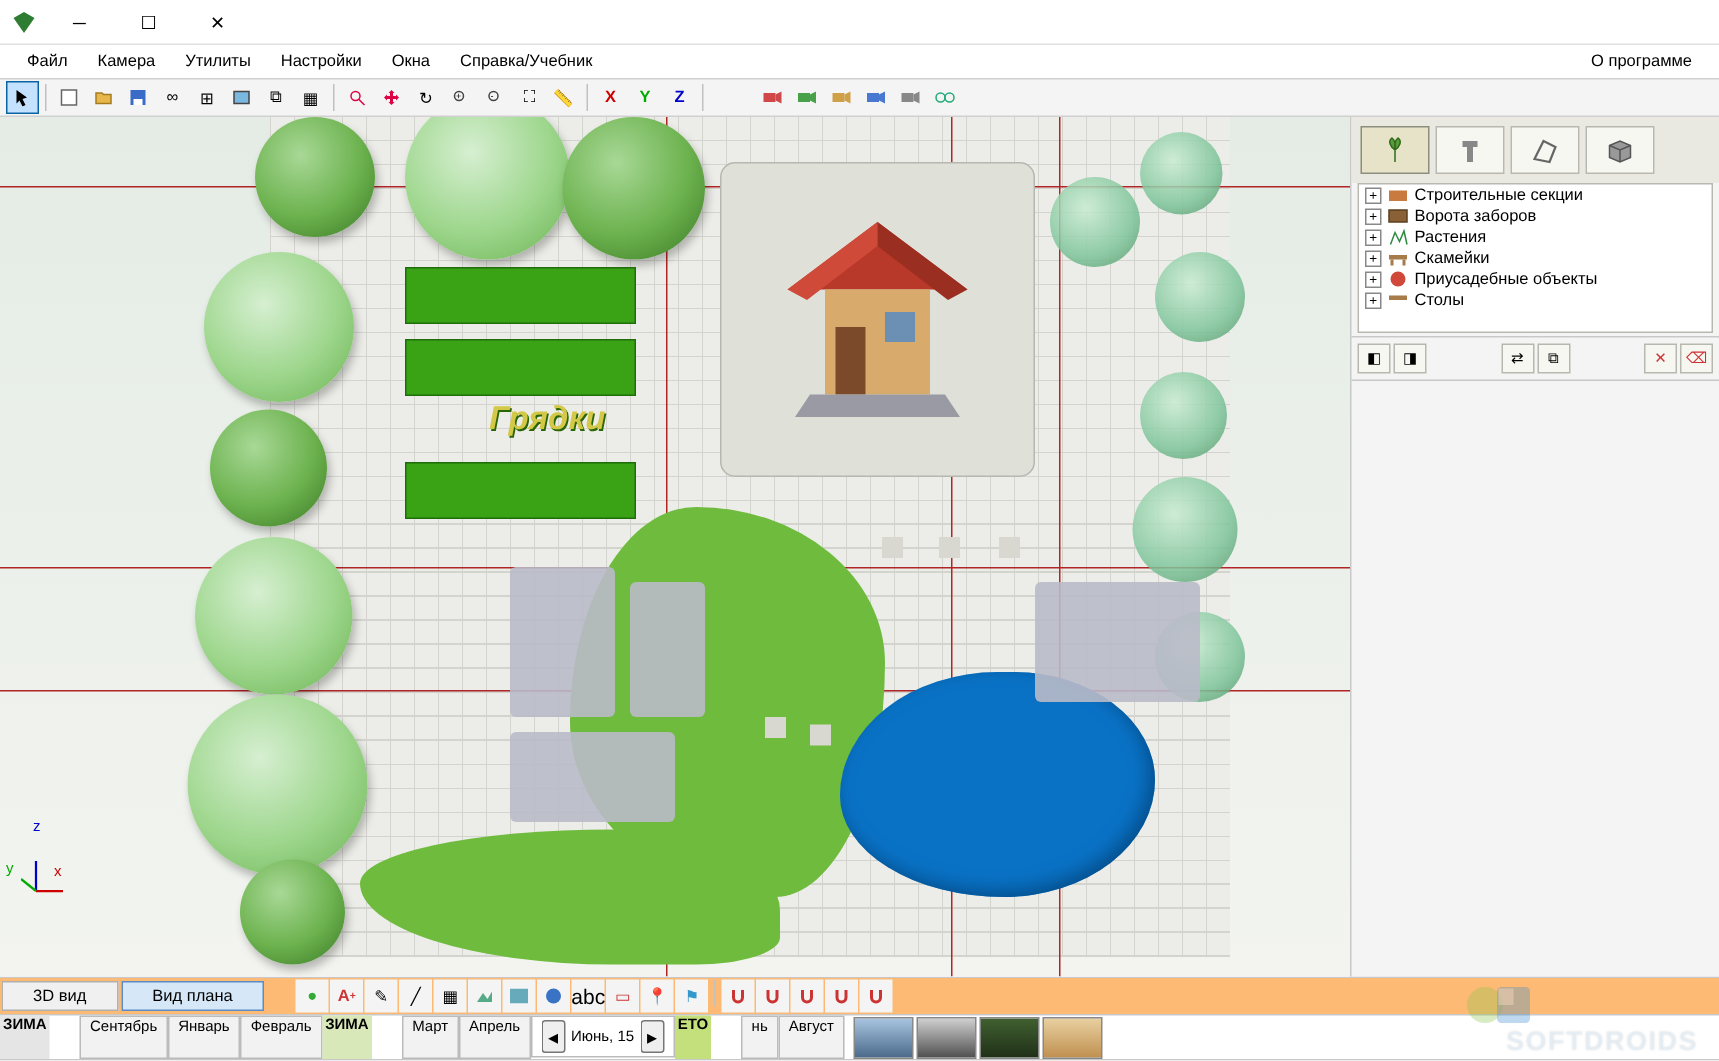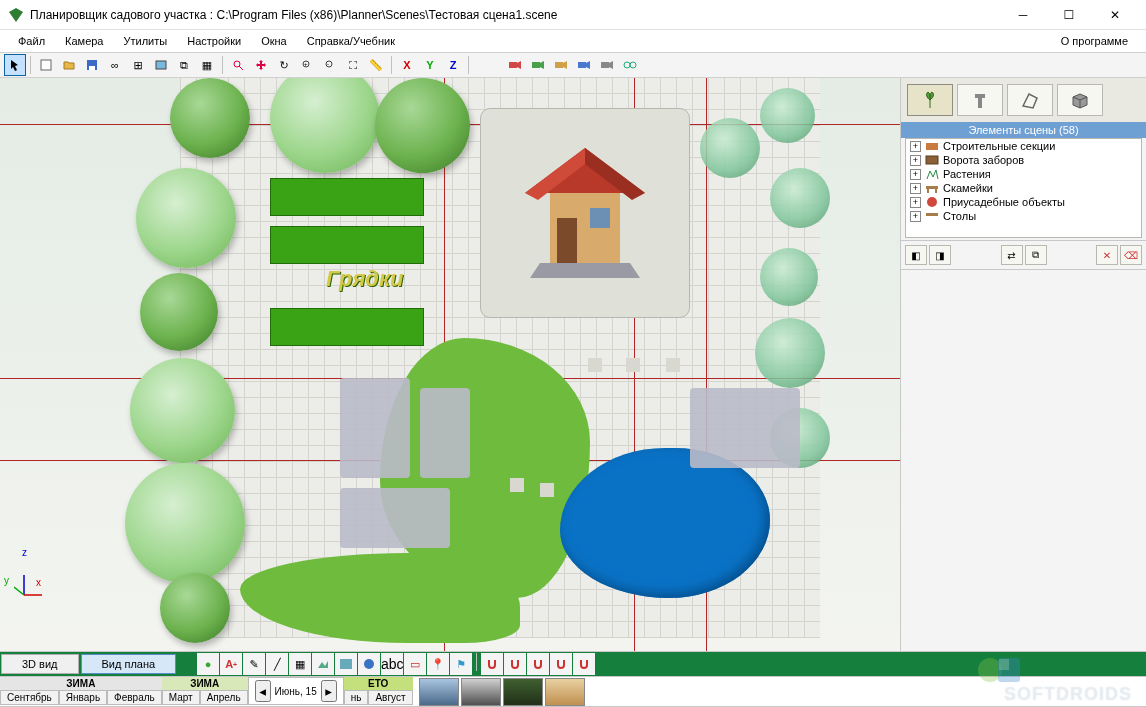--- a/index.html
+++ b/index.html
@@ -50,26 +50,26 @@
 .rp-tab.act { background: #e6e3c9; border-color: #8e8e7e; }
 .rp-header { background: #6ea0d4; color: #fff; font-size: 11px; text-align: center; padding: 2px 0; }
 .tree-list { background: #fff; border: 1px solid #b8b8b0; margin: 0 4px; height: 100px; overflow-y: scroll; font-size: 11px; }
 .tree-item { display: flex; align-items: center; gap: 4px; padding: 1px 4px; white-space: nowrap; }
 .tree-exp { width: 11px; height: 11px; border: 1px solid #888; display: flex; align-items: center; justify-content: center; font-size: 9px; line-height: 1; background: #fff; }
 .tree-ic { width: 14px; height: 12px; }
 .rp-tools { display: flex; padding: 4px; gap: 2px; border-top: 1px solid #c8c8c8; border-bottom: 1px solid #c8c8c8; margin-top: 2px; }
 .rp-tools .grow { flex: 1; }
 .rp-smallbtn { width: 22px; height: 20px; border: 1px solid #b8b8b0; background: #f7f7f2; cursor: pointer; display: flex; align-items: center; justify-content: center; font-size: 10px; }
 .bottom-panel { border-top: 1px solid #c8c8c8; }
-.view-row { display: flex; align-items: center; height: 24px; background: #15803d; }
+.view-row { display: flex; align-items: center; height: 24px; background: #fdba74; }
 .view-btn { padding: 2px 20px; font-size: 11px; border: 1px solid #b0b0b0; background: #f0f0f0; cursor: pointer; margin: 1px; height: 20px; display: flex; align-items: center; }
 .view-btn.act { background: #d6e7f7; border-color: #5a8cc8; }
 .view-tools { display: flex; gap: 1px; margin-left: 20px; }
 .season-row { display: flex; height: 30px; font-size: 10px; border-top: 1px solid #c8c8c8; }
-.season-block { display: flex; flex-direction: column; }
+.season-block { display: flex; flex-direction: row; gap: 20px; }
 .season-hdr { text-align: center; font-weight: bold; padding: 1px 2px; font-size: 10px; }
 .season-months { display: flex; }
 .season-m { padding: 1px 6px; border: 1px solid #bbb; background: #f2f2f2; font-size: 10px; }
 .s-winter .season-hdr { background: #e5e5e5; }
 .s-spring .season-hdr { background: #d9e8b8; }
 .s-summer .season-hdr { background: #c4e07c; }
 .s-autumn .season-hdr { background: #e5c880; }
 .date-sel { display: flex; align-items: center; gap: 4px; padding: 0 6px; background: #fff; border: 1px solid #bbb; height: 28px; }
 .date-sel button { width: 16px; height: 22px; }
 .thumb { width: 40px; height: 28px; border: 1px solid #888; background: #aaa; }
@@ -77,21 +77,20 @@
 .watermark { position: absolute; right: 14px; bottom: 2px; font-size: 18px; font-weight: 700; letter-spacing: 1px; color: rgba(210,230,245,.35); text-shadow: 0 0 2px rgba(0,0,0,.08); pointer-events: none; }
 .wm-logo { position: absolute; right: 124px; bottom: 14px; width: 46px; height: 46px; border-radius: 4px; pointer-events: none; opacity: .55; }
 </style>
 </head>
 <body>
 
 <div class="titlebar">
   <svg class="titlebar-icon" viewBox="0 0 16 16">
       <polygon points="8,1 15,5 8,15 1,5" fill="#2e7d32"></polygon>
     </svg>
-  <span class="titlebar-text">Планировщик садового участка : C:\Program Files (x86)\Planner\Scenes\Тестовая сцена1.scene</span>
   <div class="win-controls">
     <div class="win-btn">─</div>
     <div class="win-btn">☐</div>
     <div class="win-btn">✕</div>
   </div>
 </div>
 
 <div class="menubar">
   <span class="mi">Файл</span>
   <span class="mi">Камера</span>
@@ -296,21 +295,20 @@
             <path d="M4 16L10 4l8 4-4 10z" fill="none" stroke="#666" stroke-width="1.5"></path>
           </svg>
         </div>
       <div class="rp-tab">
           <svg width="22" height="20">
             <path d="M4 7l7-3 7 3v8l-7 3-7-3z" fill="#999" stroke="#555"></path>
             <path d="M4 7l7 3 7-3M11 10v8" stroke="#555" fill="none"></path>
           </svg>
         </div>
     </div>
-    <div class="rp-header">Элементы сцены (58)</div>
     <div class="tree-list">
       <div class="tree-item">
           <span class="tree-exp">+</span>
           <svg class="tree-ic">
             <rect x="1" y="3" width="12" height="7" fill="#c97b3f"></rect>
           </svg>
           <span>Строительные секции</span>
         </div>
       <div class="tree-item">
           <span class="tree-exp">+</span>

